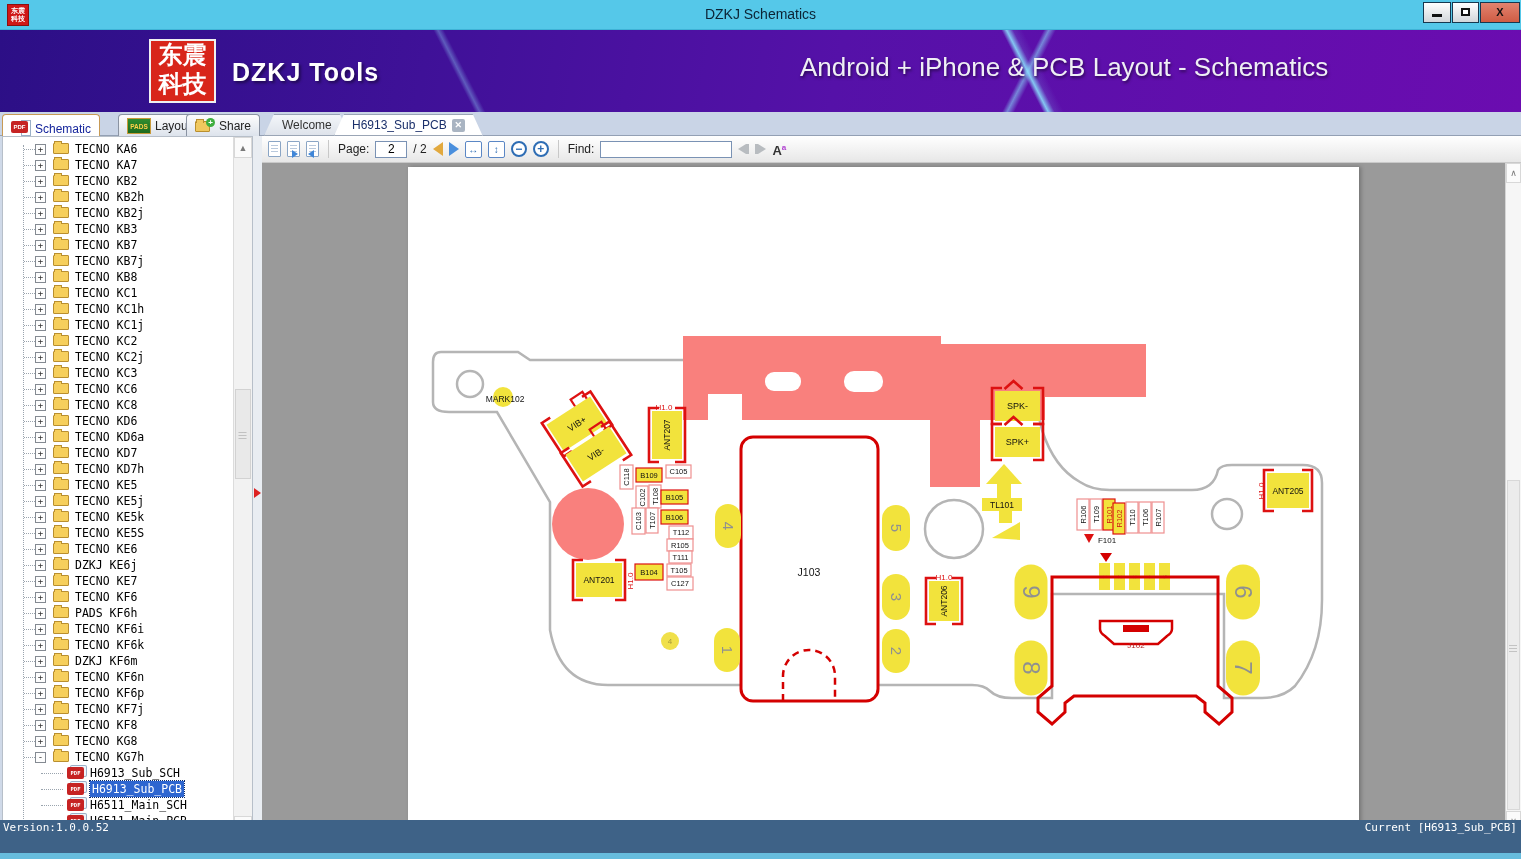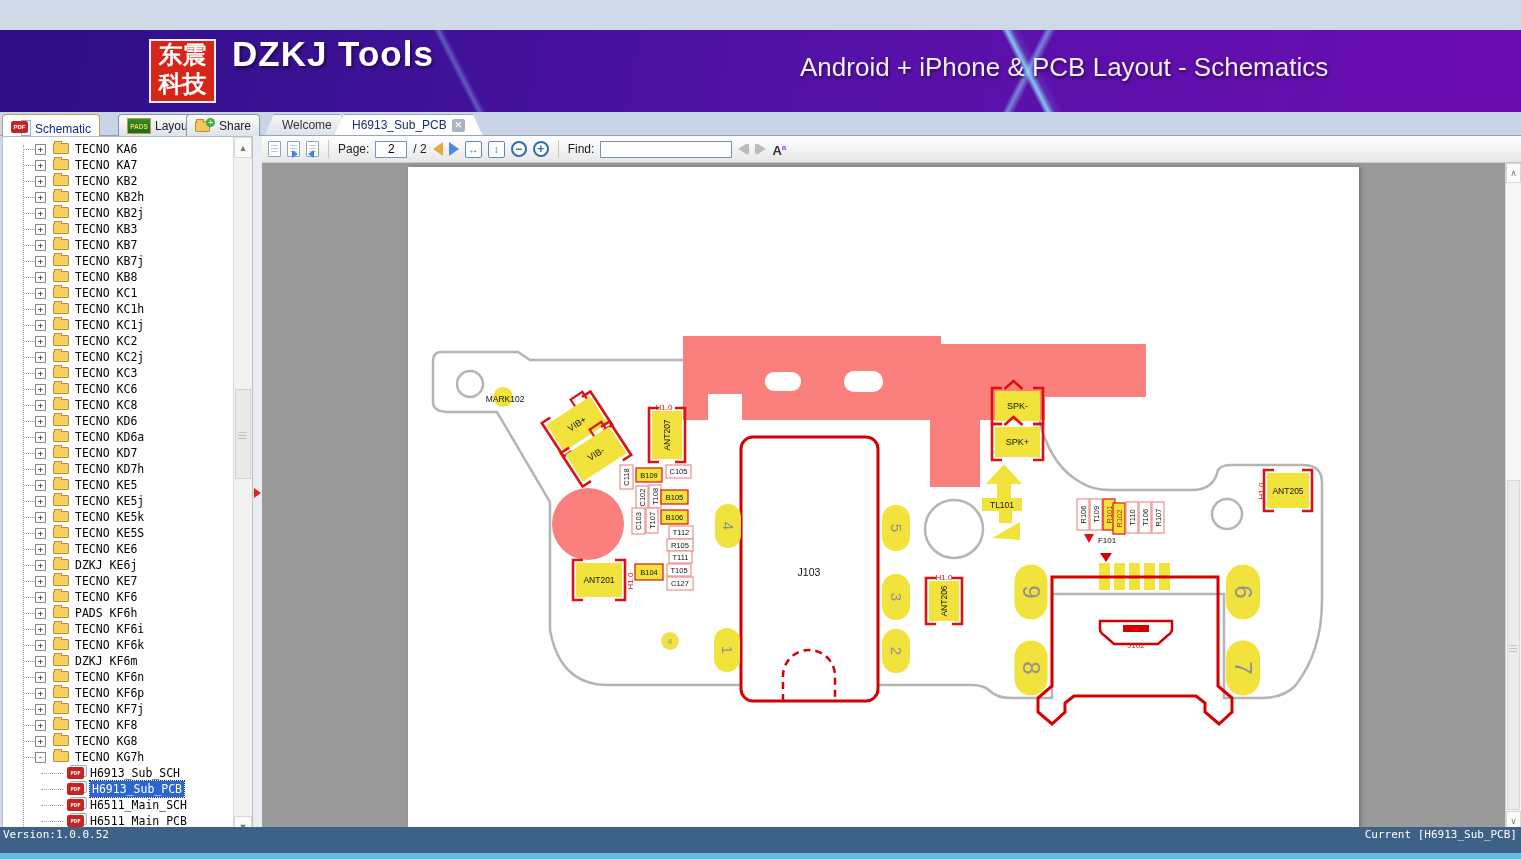--- a/index.html
+++ b/index.html
@@ -26,21 +26,21 @@
   .banner::before{content:"";position:absolute;inset:0;
       background-image:
         linear-gradient(63deg, transparent 48.8%, rgba(140,230,255,.85) 49.6%, rgba(140,230,255,.12) 50.6%, transparent 52%),
         linear-gradient(117deg, transparent 48.9%, rgba(140,230,255,.55) 49.7%, transparent 50.8%),
         linear-gradient(63deg, transparent 49%, rgba(150,230,255,.35) 49.8%, transparent 50.8%);
       background-size:620px 100%,620px 100%,560px 100%;
       background-position:720px 0,720px 0,180px 0;background-repeat:no-repeat;}
   .logo{position:absolute;left:149px;top:9px;width:67px;height:64px;background:#d8251a;
         border:2px solid #f0f0f0;color:#fff;font-weight:bold;font-size:24px;line-height:29px;
         text-align:center;font-family:"DejaVu Sans",sans-serif;}
-  .brand{position:absolute;left:232px;top:4px;color:#fff;font-size:35px;font-weight:bold;letter-spacing:1px;
+  .brand{position:absolute;left:232px;top:28px;color:#fff;font-size:25px;font-weight:bold;letter-spacing:1px;
          text-shadow:2px 2px 3px rgba(0,0,0,.45);}
   .tagline{position:absolute;left:800px;top:22px;width:640px;color:#efeff5;font-size:26px;
            text-shadow:1px 2px 3px rgba(0,0,0,.5);}
   
   .tabbar{position:absolute;left:0;top:112px;width:100%;height:24px;background:#c9d4e6;
           border-bottom:1px solid #93a0b4;}
   .mtab{position:absolute;top:2px;height:22px;border:1px solid #8a93a2;border-bottom:none;
         border-radius:4px 4px 0 0;background:linear-gradient(#fdfdfd,#dde3ec);
         display:flex;align-items:center;gap:4px;padding:0 8px;font-size:12px;color:#222;cursor:pointer;}
   .mtab.active{background:#fff;border-color:#c79a55;color:#15259c;z-index:2;}
@@ -127,32 +127,39 @@
   .aico sup{color:#b040d0;font-size:8px;}
   .canvas{position:absolute;left:0;top:27px;right:16px;bottom:7px;background:#9a9a9a;overflow:hidden;}
   .pdfpage{position:absolute;left:146px;top:4px;width:951px;bottom:0;background:#fff;
            box-shadow:2px 0 4px rgba(0,0,0,.25);}
   .pdfpage svg{display:block;width:100%;height:100%;}
   .vscroll{position:absolute;right:0;top:27px;bottom:7px;width:16px;background:#f6f6f6;border-left:1px solid #d5d5d5;}
   .vthumb{position:absolute;left:1px;right:1px;top:317px;height:330px;background:#ececec;border:1px solid #d8d8d8;}
   .hscroll{position:absolute;left:0;right:16px;bottom:0;height:7px;background:#f0f0f0;}
   .hthumb{position:absolute;left:278px;width:825px;top:0;height:7px;background:#a5a5a5;}
   
-  .statusbar{position:absolute;left:0;bottom:6px;width:100%;height:26px;background:#3e6287;color:#fff;
+  .statusbar{position:absolute;left:0;bottom:6px;width:100%;height:33px;background:#3e6287;color:#fff;
              font-family:"DejaVu Sans Mono",monospace;font-size:11px;line-height:15px;}
   .statusbar .ver{position:absolute;left:3px;}
   .statusbar .cur{position:absolute;right:4px;}
   .bstrip{position:absolute;left:0;bottom:0;width:100%;height:6px;background:#66bcdd;}
   svg text{font-family:"Liberation Sans",sans-serif;}
 </style>
 </head>
 <body>
 
 <div class="window">
 
+  <div class="titlebar">
+    <div class="appicon"><span>东震</span><br><span>科技</span></div>
+    <div class="apptitle">DZKJ Schematics</div>
+    <div class="winbtn min"><span class="glyph-min"></span></div>
+    <div class="winbtn max"><span class="glyph-max"></span></div>
+    <div class="winbtn close"><span>X</span></div>
+  </div>
 
   <div class="banner">
     <div class="logo"><span>东震</span><br><span>科技</span></div>
     <div class="brand">DZKJ Tools</div>
     <div class="tagline">Android + iPhone &amp; PCB Layout - Schematics</div>
   </div>
 
   <div class="tabbar">
     <div class="mtab active" style="left:2px;align-items:flex-end;">
       <span class="ic-pdf">

